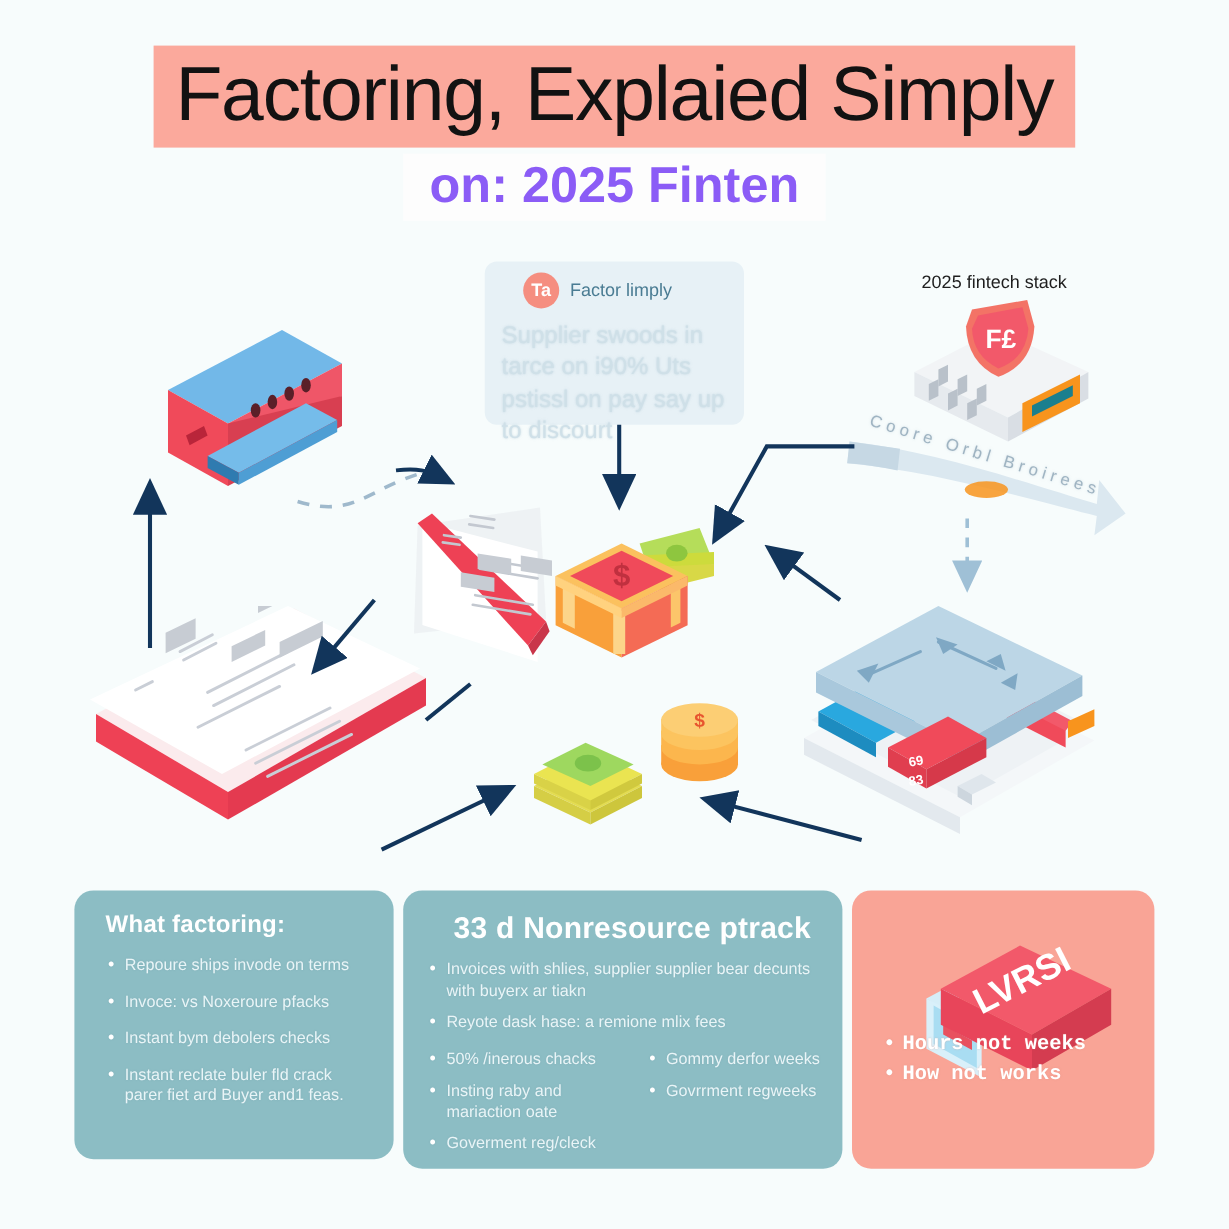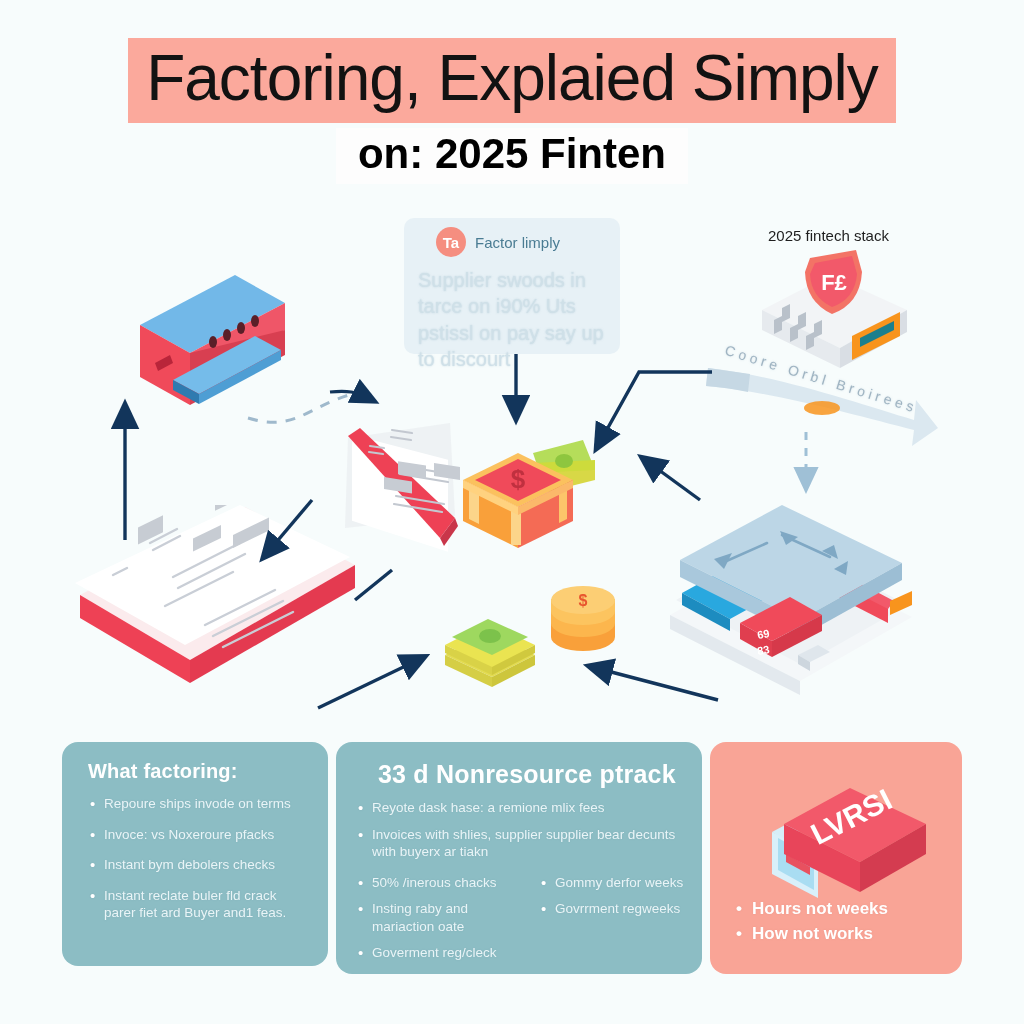--- a/index.html
+++ b/index.html
@@ -22,21 +22,21 @@
     font-weight:normal;
     letter-spacing:-1px;
     line-height:1.02;
     padding:8px 18px 12px 18px;
     white-space:nowrap;
   }
   .subtitle-wrap{position:absolute;left:0;top:128px;width:1024px;text-align:center;}
   .subtitle{
     display:inline-block;
     background:#fdfdfd;
-    color:#000000;
+    color:#8b5cf6;
     font-size:42px;
     font-weight:bold;
     line-height:1.05;
     padding:4px 22px 8px 22px;
     white-space:nowrap;
   }
 
   
   .callout{
     position:absolute;left:404px;top:218px;width:216px;height:136px;
@@ -87,21 +87,21 @@
     text-shadow:0 0 1.5px rgba(120,160,172,.45);
   }
   ul.bullets li:before{
     content:"\2022";position:absolute;left:0;top:-1px;color:#ffffff;font-size:15px;
   }
   .panel-mid ul.bullets{padding:10px 14px 0 22px;}
   .panel-mid ul.bullets li{margin-bottom:9px;}
   .cols{display:flex;gap:0;}
   .cols ul.bullets{flex:1;padding-top:4px;}
 
-  .right-bullets{position:absolute;left:736px;top:898px;width:210px;}
+  .right-bullets{position:absolute;left:736px;top:860px;width:210px;font-family:Liberation Mono, monospace;}
   .right-bullets li{
     color:#ffffff;font-size:17px;font-weight:bold;line-height:1.35;
     list-style:none;position:relative;padding-left:16px;margin-bottom:2px;
     text-shadow:0 0 1.5px rgba(225,140,125,.5);
   }
   .right-bullets li:before{content:"\2022";position:absolute;left:0;top:0;}
   .right-bullets ul{margin:0;padding:0;}
 
   
   .art{position:absolute;}
@@ -345,22 +345,22 @@
       <li>Repoure ships invode on terms</li>
       <li>Invoce: vs Noxeroure pfacks</li>
       <li>Instant bym debolers checks</li>
       <li>Instant reclate buler fld crack parer fiet ard Buyer and1 feas.</li>
     </ul>
   </div>
 
   <div class="panel panel-mid">
     <h3>33 d Nonresource ptrack</h3>
     <ul class="bullets">
+      <li>Invoices with shlies, supplier supplier bear decunts with buyerх ar tiakn</li>
       <li>Reyote dask hase: a remione mlix fees</li>
-      <li>Invoices with shlies, supplier supplier bear decunts with buyerх ar tiakn</li>
     </ul>
     <div class="cols">
       <ul class="bullets">
         <li>50% /inerous chacks</li>
         <li>Insting raby and mariaction oate</li>
         <li>Goverment reg/cleck</li>
       </ul>
       <ul class="bullets">
         <li>Gommy derfor weeks</li>
         <li>Govrrment regweeks</li>

